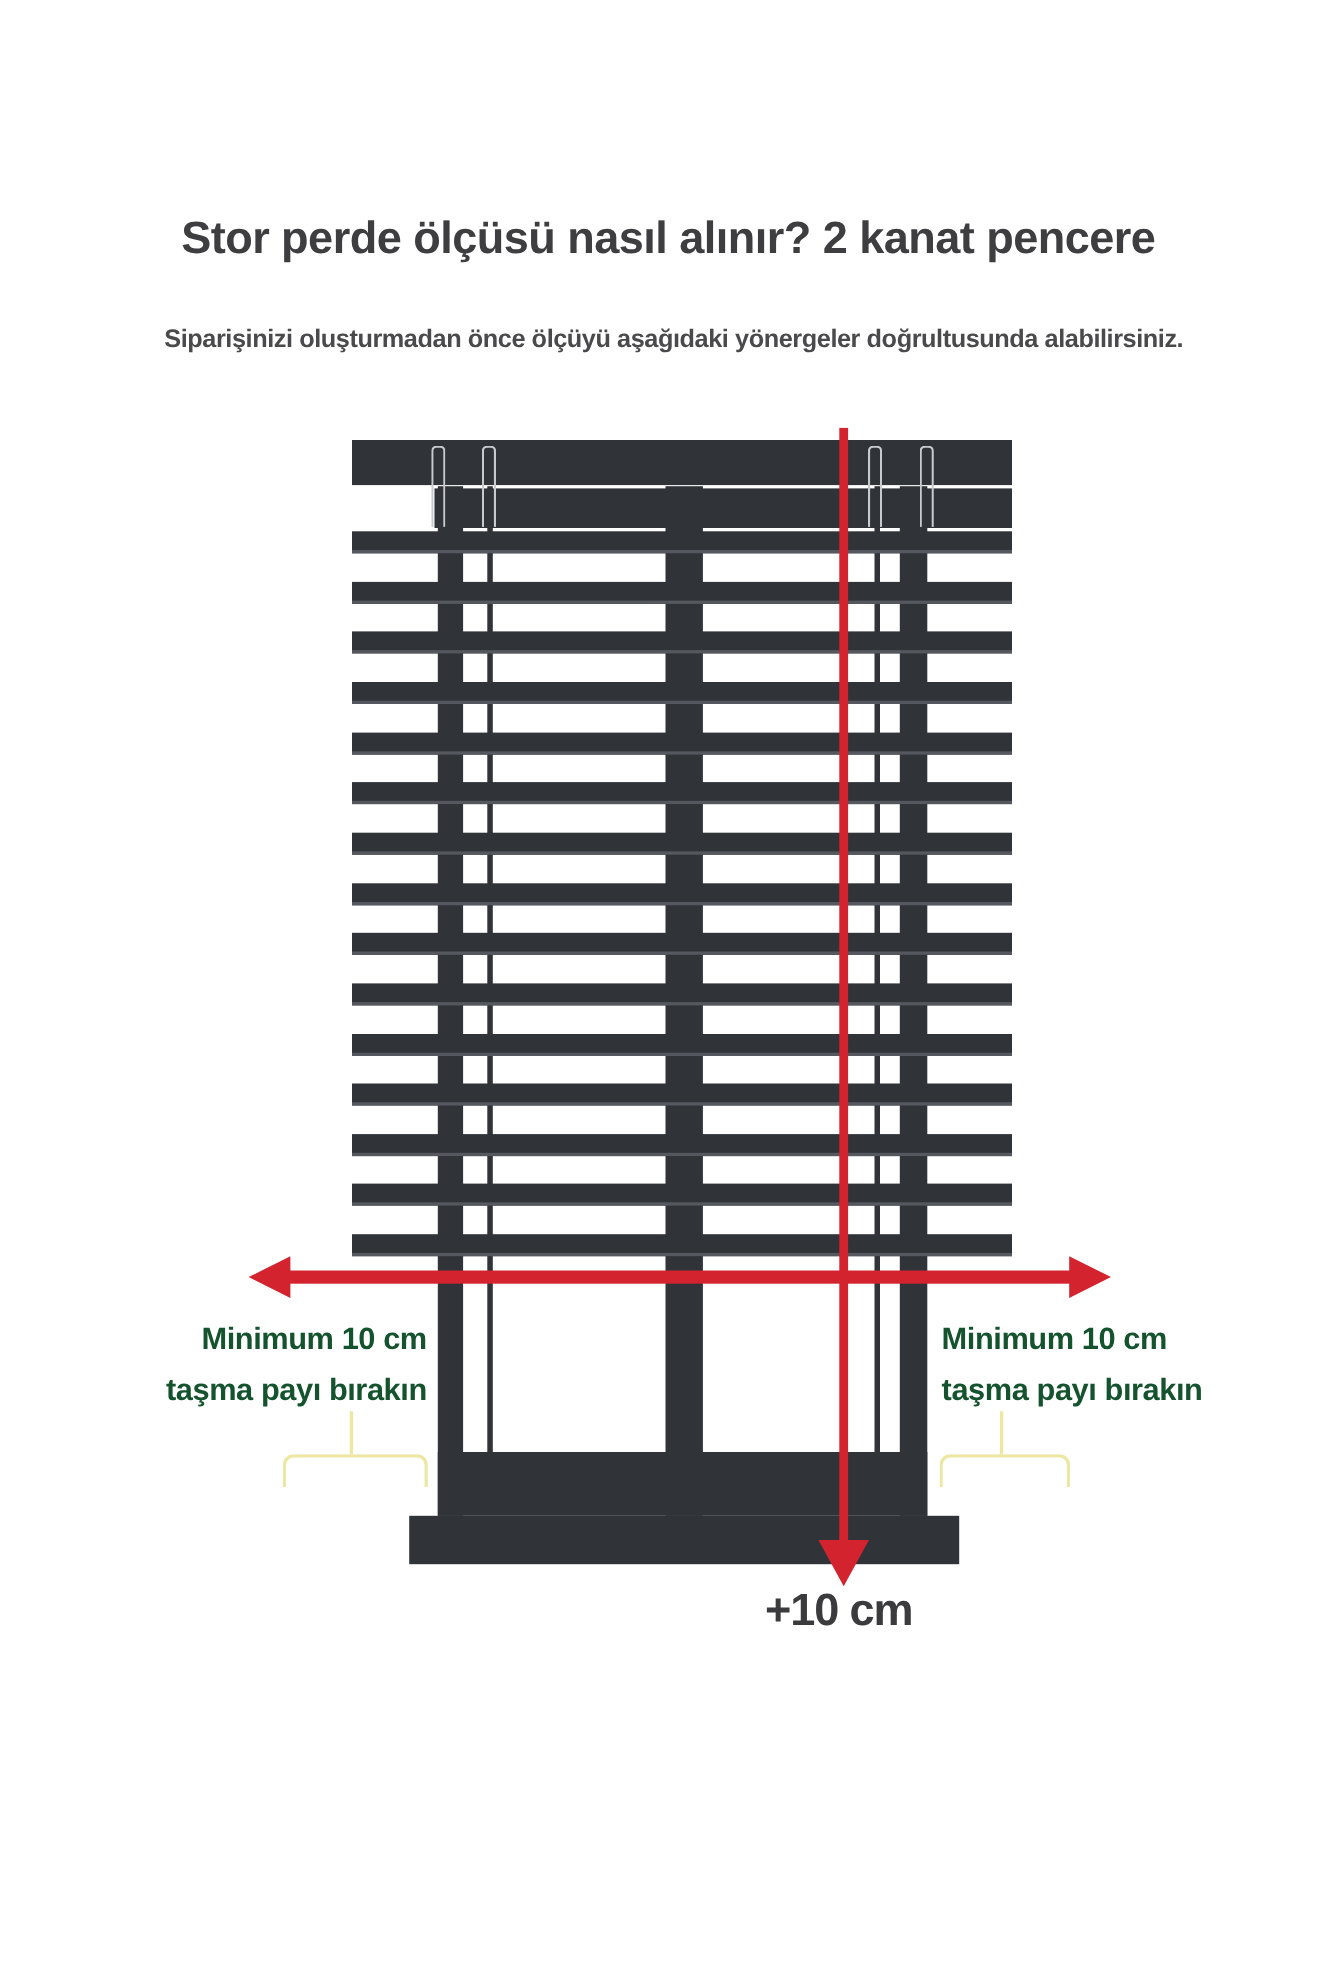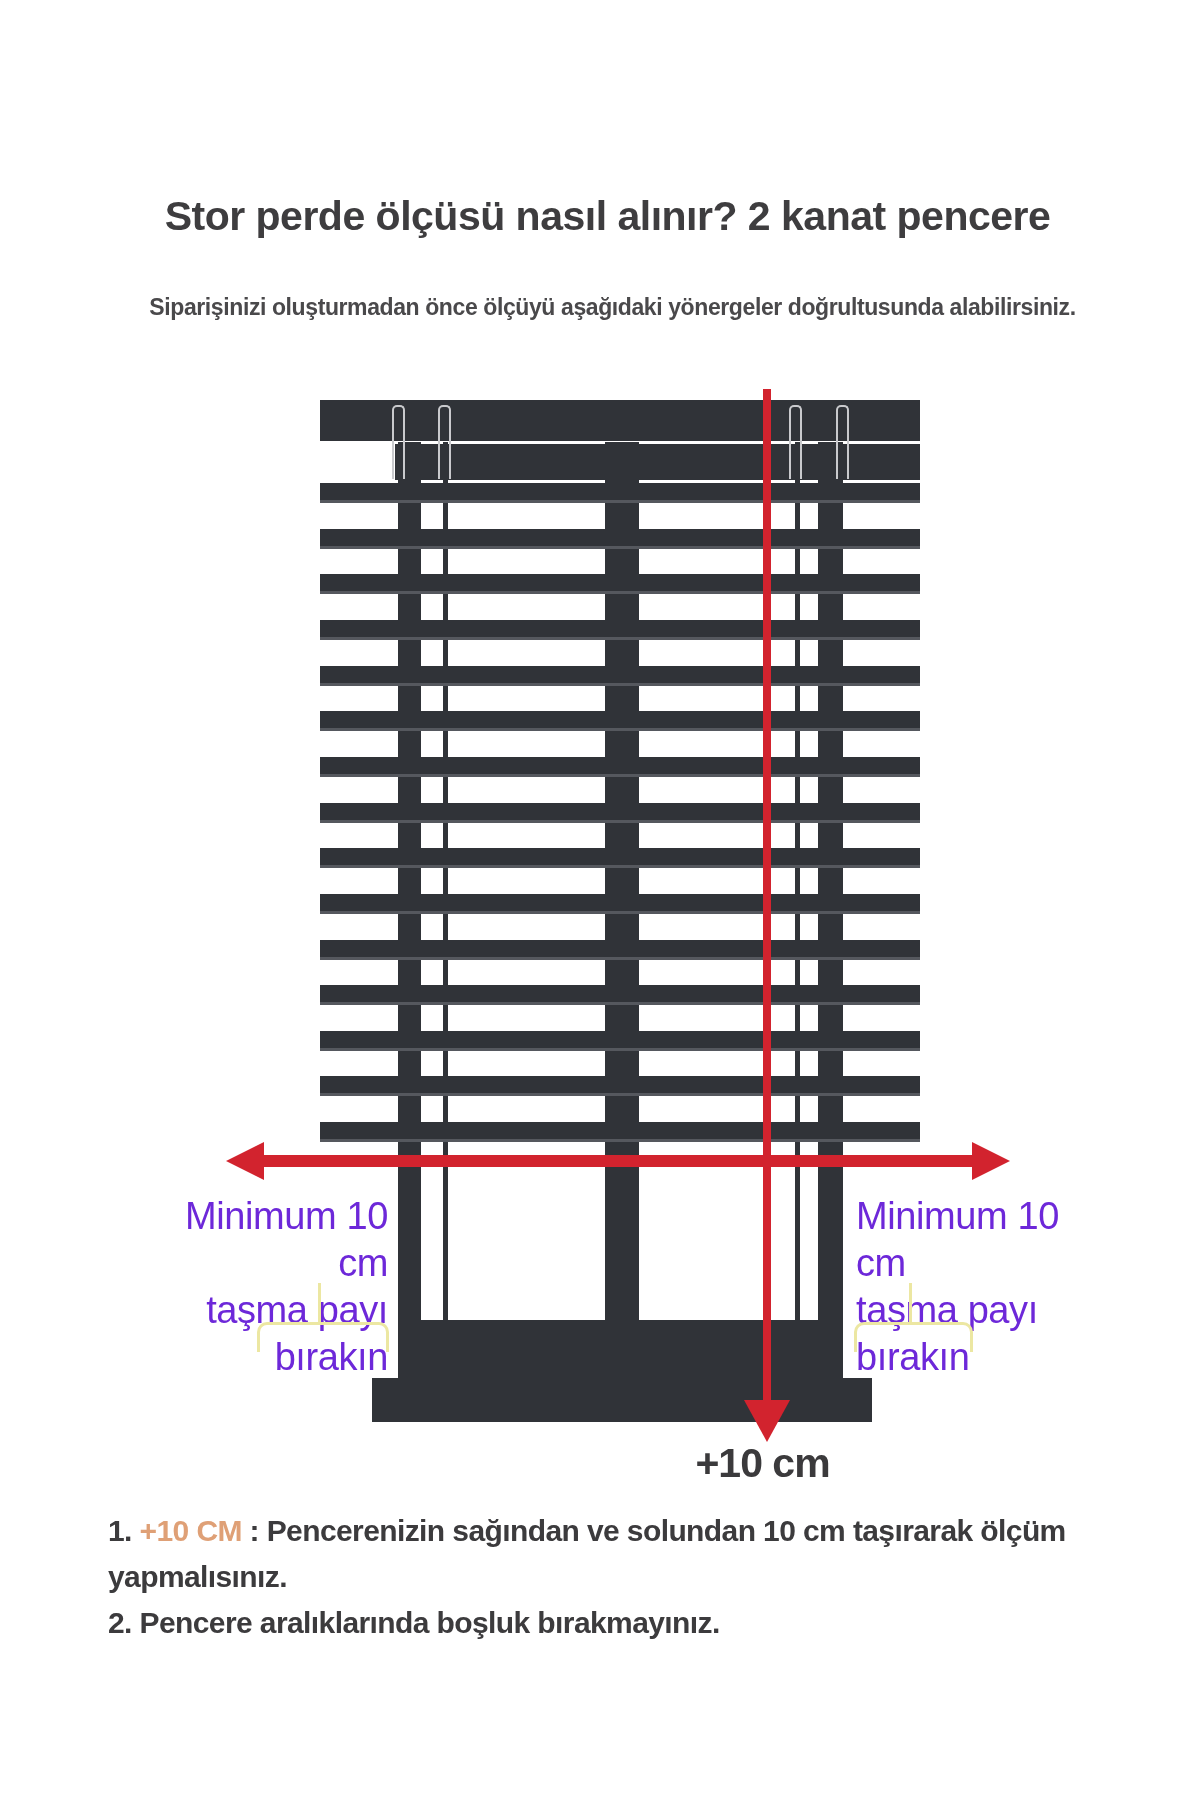--- a/index.html
+++ b/index.html
@@ -60,22 +60,22 @@
     border-top:19px solid transparent;border-bottom:19px solid transparent;
     border-right:38px solid var(--accent-red);
   }
   .h-head-right{
     left:972px;top:1130px;width:0;height:0;z-index:5;
     border-top:19px solid transparent;border-bottom:19px solid transparent;
     border-left:38px solid var(--accent-red);
   }
   
   .overhang{
-    z-index:6;font-size:38px;font-weight:400;line-height:47px;
-    letter-spacing:-0.4px;color:#6d28d9;
+    z-index:6;font-size:28px;font-weight:700;line-height:47px;
+    letter-spacing:-0.4px;color:#14532d;
   }
   .overhang.left {left:150px;top:1181px;width:238px;text-align:right;}
   .overhang.right{left:856px;top:1181px;width:260px;text-align:left;}
   .brace{
     z-index:6;height:27px;
     border-top:3px solid var(--brace-yellow);
     border-left:3px solid var(--brace-yellow);
     border-right:3px solid var(--brace-yellow);
     border-radius:10px 10px 0 0;
   }
@@ -150,18 +150,14 @@
     <div>Minimum 10 cm</div>
     <div>taşma payı bırakın</div>
   </div>
   <div class="abs brace-stem left"></div>
   <div class="abs brace left"></div>
   <div class="abs brace-stem right"></div>
   <div class="abs brace right"></div>
 
   <div class="abs plus-label">+10 cm</div>
 
-  <div class="abs footnotes">
-    <div class="footnote"><span>1. </span><span class="hl">+10 CM</span><span> : Pencerenizin sağından ve solundan 10 cm taşırarak ölçüm yapmalısınız.</span></div>
-    <div class="footnote"><span>2. </span><span>Pencere aralıklarında boşluk bırakmayınız.</span></div>
-  </div>
 
 </div>
 
 </body></html>

